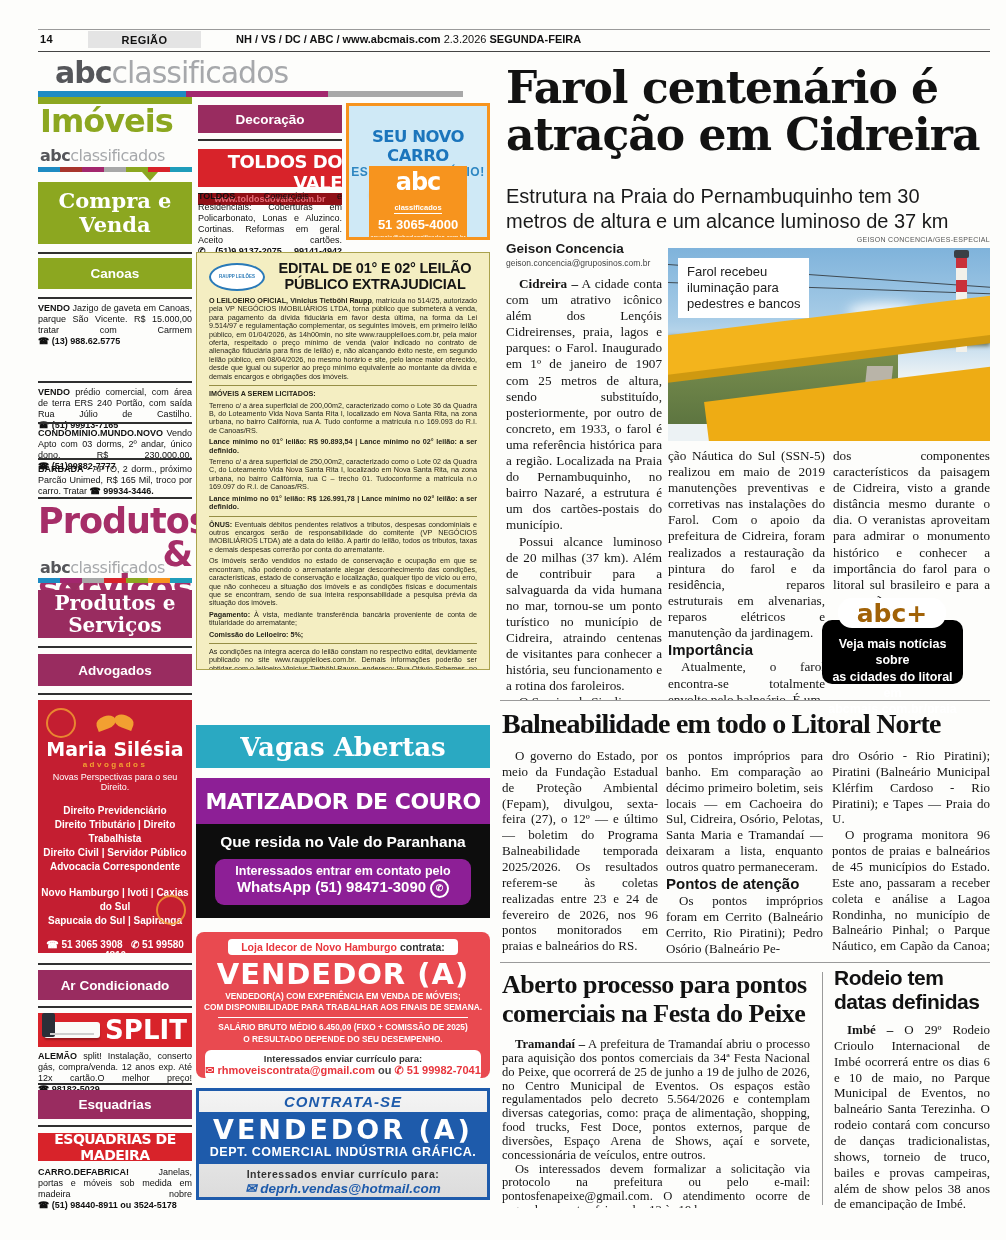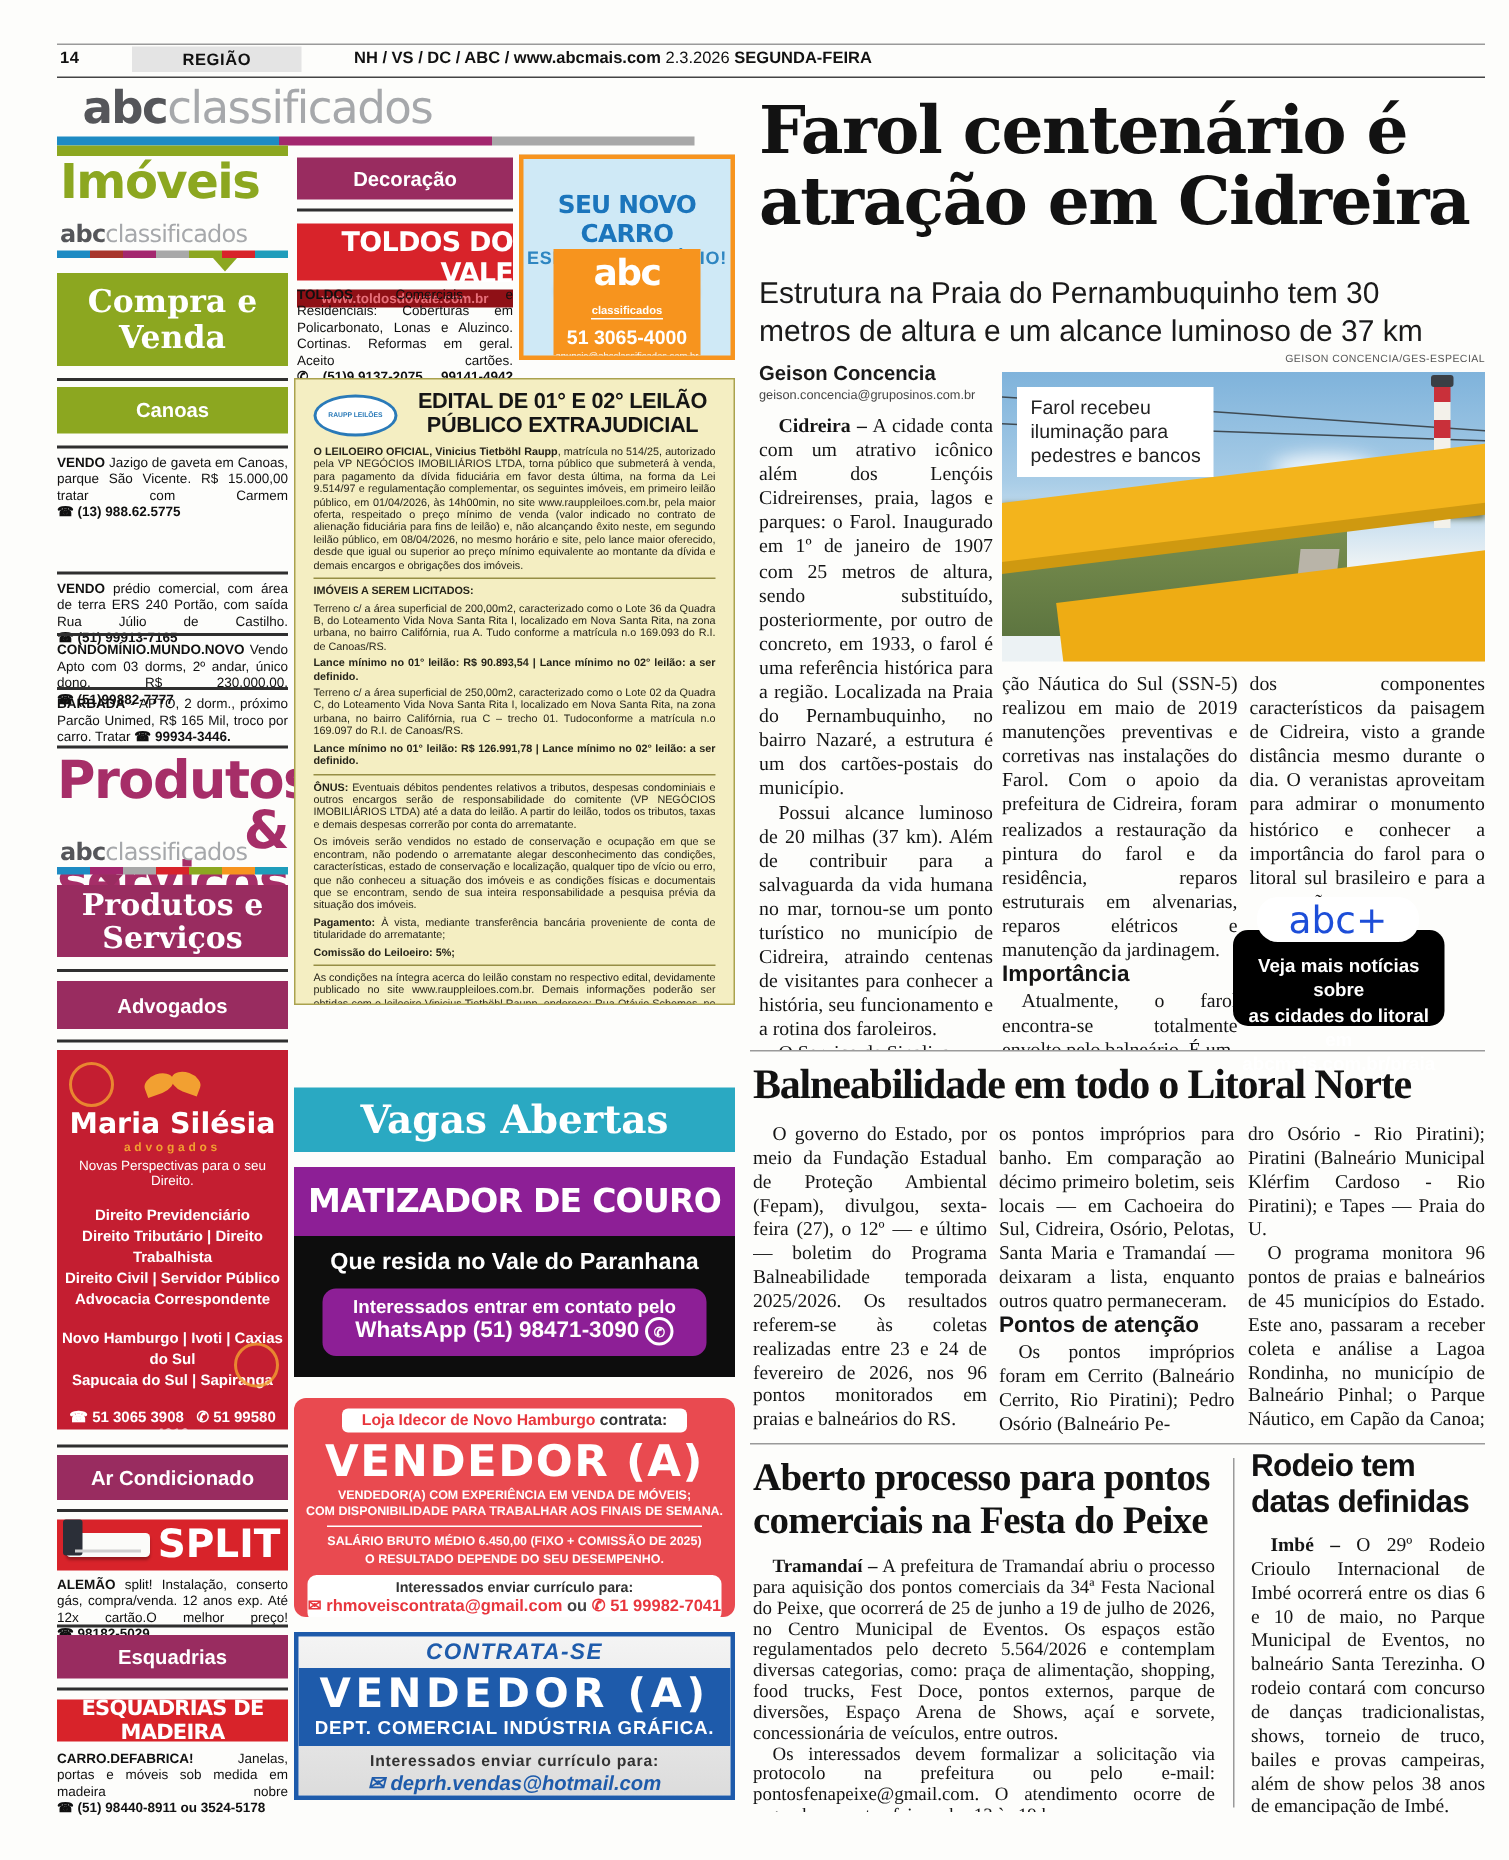--- a/index.html
+++ b/index.html
@@ -71,21 +71,21 @@
   .treeline{position:absolute;left:0;top:88px;width:322px;height:10px;background:#67745c;filter:blur(2px);}
   .leg{position:absolute;left:196px;top:118px;width:26px;height:58px;background:#b9b4a8;transform:skewX(-6deg);}
   .lighthouse{position:absolute;left:288px;top:8px;width:11px;height:96px;
               background:repeating-linear-gradient(180deg,#c9303a 0 12px,#f3f1ea 12px 24px);}
   .lh-cap{position:absolute;left:286px;top:2px;width:15px;height:8px;background:#3a3f45;border-radius:2px;}
 
   
   .abcplus-box{position:absolute;background:#000000;border-radius:10px;color:#fff;font-weight:bold;
                text-align:center;font-size:12.5px;line-height:1.3;}
   .abcplus-pill{position:absolute;background:#fff;border-radius:14px;display:flex;align-items:center;justify-content:center;
-                font-family:"DejaVu Sans",sans-serif;font-weight:400;color:#1d4ed8;}
+                font-family:"DejaVu Sans",sans-serif;font-weight:700;color:#a16207;}
 
   
   #maria{position:absolute;left:38px;top:700px;width:154px;height:253px;background:#c41e31;color:#fff;
          text-align:center;overflow:hidden;}
   .petal{position:absolute;width:20px;height:13px;background:#f2a031;border-radius:50% 50% 50% 0;}
   .deco-c{position:absolute;width:26px;height:26px;border:2px solid #f2a031;border-radius:50%;opacity:.8;}
 
   
   #splitad{position:absolute;left:38px;top:1013px;width:154px;height:34px;background:#d8232a;display:flex;align-items:center;}
   .acunit{position:relative;width:56px;height:16px;background:#fbfbf9;border-radius:3px;margin-left:6px;box-shadow:0 2px 2px rgba(0,0,0,.3);}

